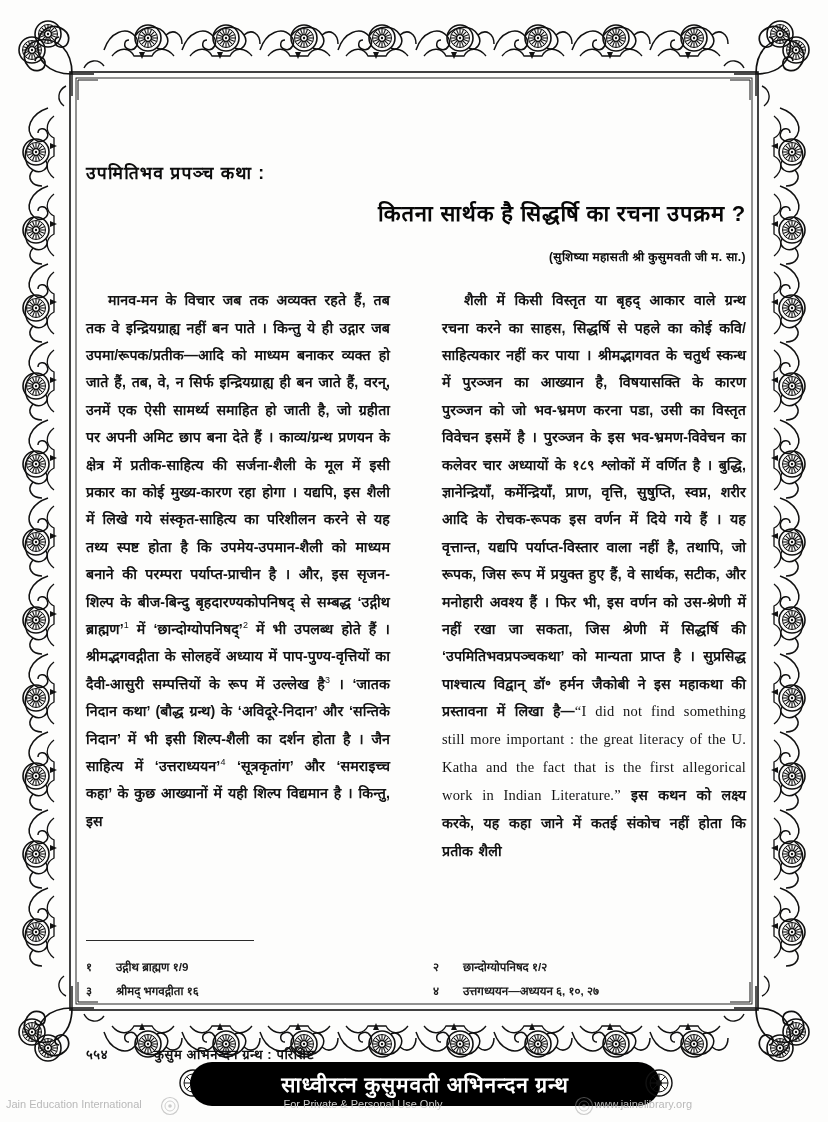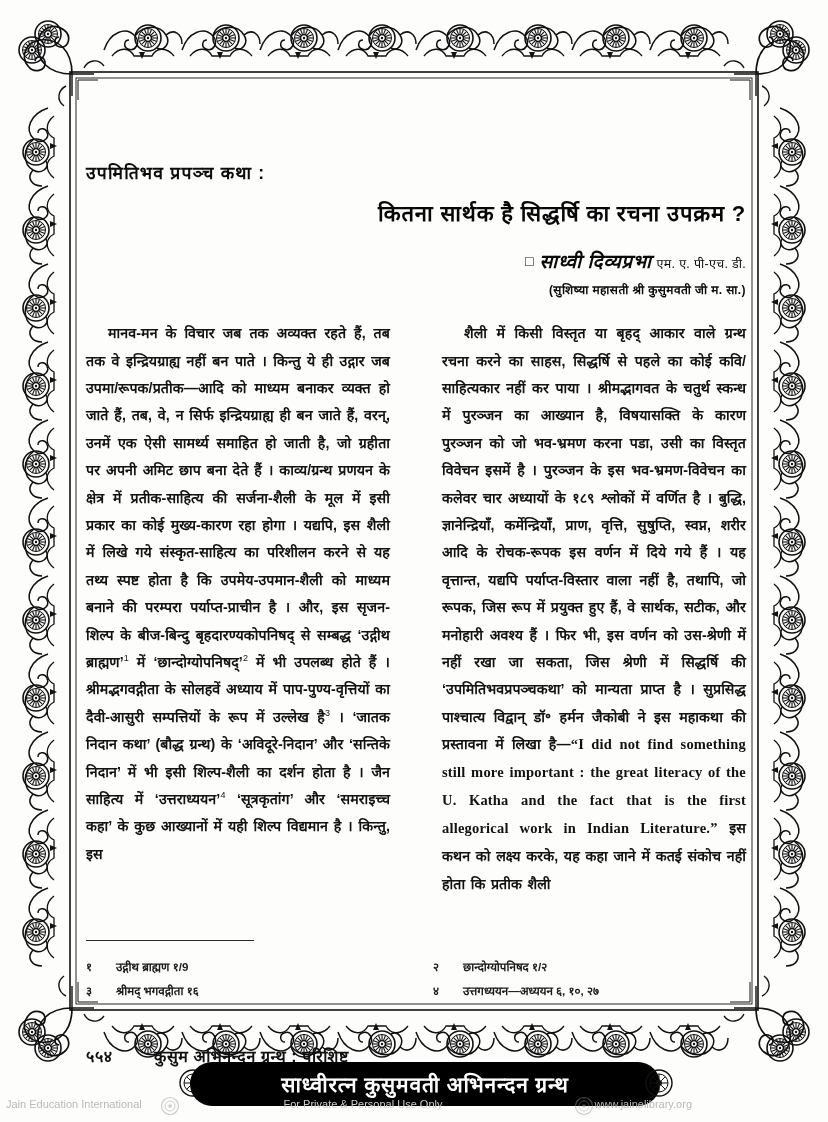--- a/index.html
+++ b/index.html
@@ -106,21 +106,21 @@
     font-weight: 600;
     letter-spacing: 0.1px;
     word-spacing: 1.5px;
     -webkit-hyphens: none;
     hyphens: none;
   }
   .col p { margin: 0; text-indent: 22px; }
   .col sup { font-size: 9px; font-weight: 400; }
   .quote-en {
     font-family: "Liberation Serif", "DejaVu Serif", serif;
-    font-weight: 700;
+    font-weight: 400;
     font-size: 14.5px;
     letter-spacing: 0.2px;
     word-spacing: 1px;
     margin-top: 35px;
   }
 
   
   .footnote-rule {
     position: absolute;
     left: 0;
@@ -147,21 +147,21 @@
   .fn-num { width: 30px; flex: none; }
   .fn-text { flex: 1; }
 
   
   .page-foot {
     position: absolute;
     left: 0;
     top: 885px;
     width: 660px;
     font-family: "Liberation Sans", "DejaVu Sans", sans-serif;
-    font-size: 16px;
+    font-size: 13px;
     font-weight: 700;
     color: #101010;
     display: flex;
     letter-spacing: 0.6px;
   }
   .page-foot .pg-num { width: 68px; flex: none; }
 
   
   .banner-wrap {
     position: absolute;
@@ -359,23 +359,20 @@
     </svg>
   </div>
 
   <div class="content">
 
     <div class="title-block">
       <div class="title-line1">उपमितिभव प्रपञ्च कथा :</div>
       <div class="title-line2">कितना सार्थक है सिद्धर्षि का रचना उपक्रम ?</div>
 
       <div class="byline">
-        <div>
-          <span class="byline-marker">□</span><span class="byline-main">साध्वी दिव्यप्रभा</span><span class="byline-degrees">एम. ए. पी-एच. डी.</span>
-        </div>
         <div class="byline-sub">(सुशिष्या महासती श्री कुसुमवती जी म. सा.)</div>
       </div>
     </div>
 
     <div class="columns">
 
       <div class="col">
         <p><span>मानव-मन के विचार जब तक अव्यक्त रहते हैं, तब तक वे इन्द्रियग्राह्य नहीं बन पाते । किन्तु ये ही उद्गार जब उपमा/रूपक/प्रतीक—आदि को माध्यम बनाकर व्यक्त हो जाते हैं, तब, वे, न सिर्फ इन्द्रियग्राह्य ही बन जाते हैं, वरन्, उनमें एक ऐसी सामर्थ्य समाहित हो जाती है, जो ग्रहीता पर अपनी अमिट छाप बना देते हैं । काव्य/ग्रन्थ प्रणयन के क्षेत्र में प्रतीक-साहित्य की सर्जना-शैली के मूल में इसी प्रकार का कोई मुख्य-कारण रहा होगा । यद्यपि, इस शैली में लिखे गये संस्कृत-साहित्य का परिशीलन करने से यह तथ्य स्पष्ट होता है कि उपमेय-उपमान-शैली को माध्यम बनाने की परम्परा पर्याप्त-प्राचीन है । और, इस सृजन-शिल्प के बीज-बिन्दु बृहदारण्यकोपनिषद् से सम्बद्ध ‘उद्गीथ ब्राह्मण’</span><sup>1</sup><span> में ‘छान्दोग्योपनिषद्’</span><sup>2</sup><span> में भी उपलब्ध होते हैं । श्रीमद्भगवद्गीता के सोलहवें अध्याय में पाप-पुण्य-वृत्तियों का दैवी-आसुरी सम्पत्तियों के रूप में उल्लेख है</span><sup>3</sup><span> । ‘जातक निदान कथा’ (बौद्ध ग्रन्थ) के ‘अविदूरे-निदान’ और ‘सन्तिके निदान’ में भी इसी शिल्प-शैली का दर्शन होता है । जैन साहित्य में ‘उत्तराध्ययन’</span><sup>4</sup><span> ‘सूत्रकृतांग’ और ‘समराइच्च कहा’ के कुछ आख्यानों में यही शिल्प विद्यमान है । किन्तु, इस</span></p>
       </div>
 

